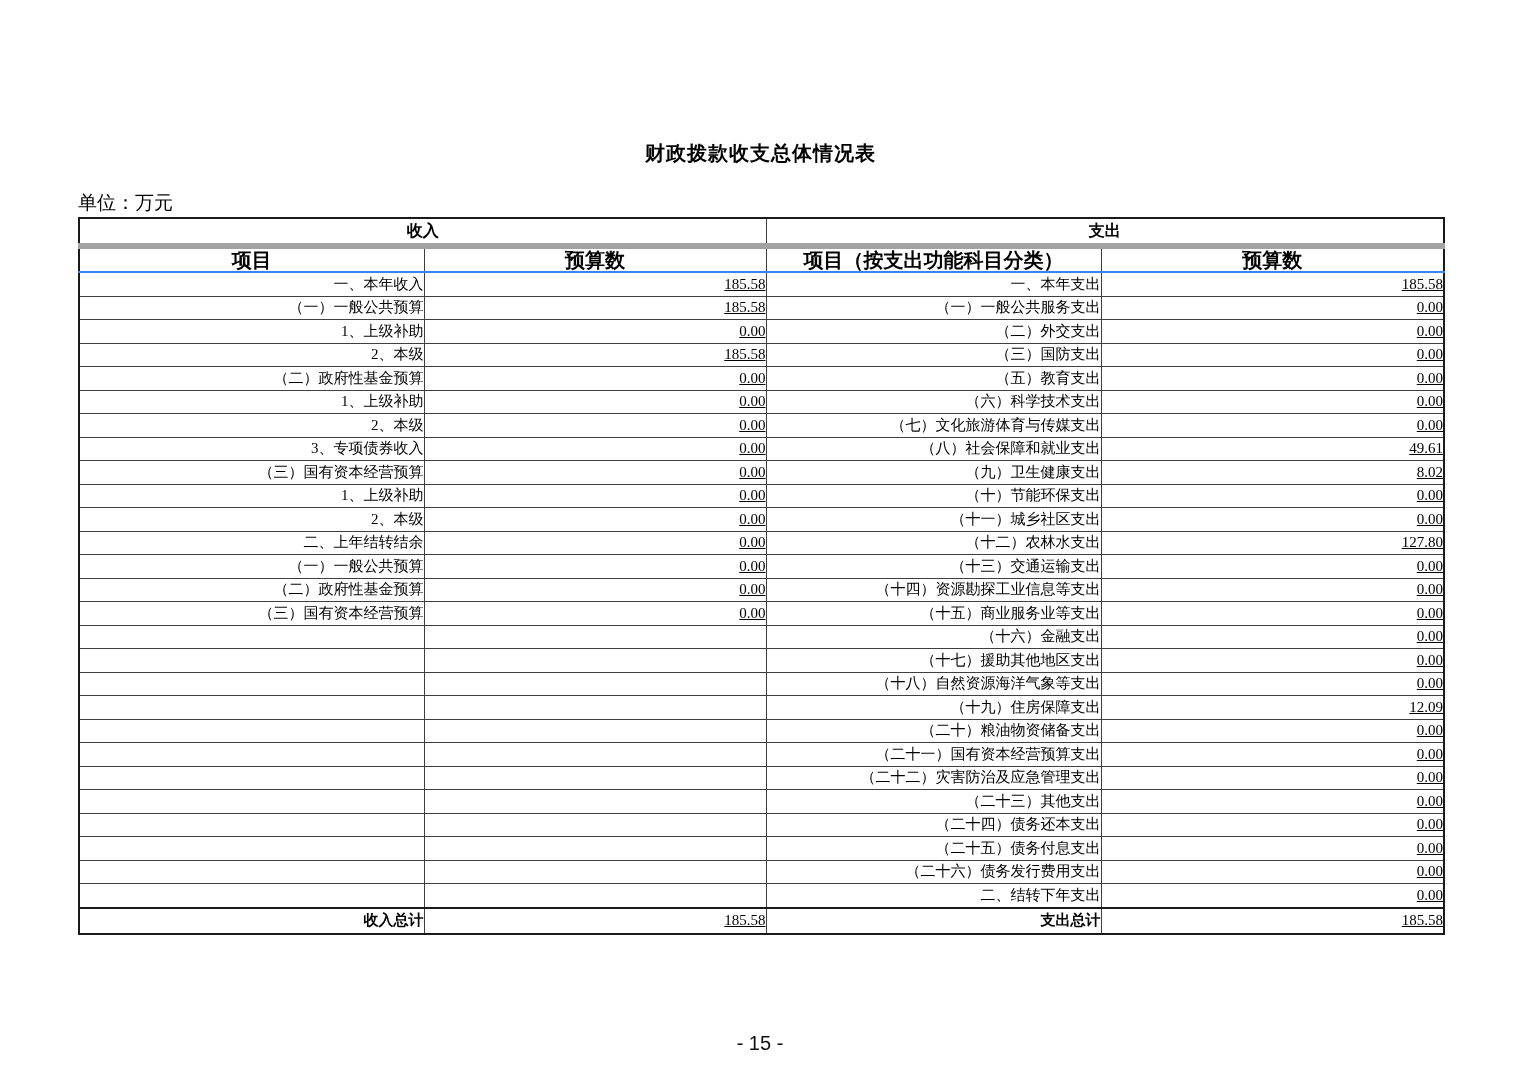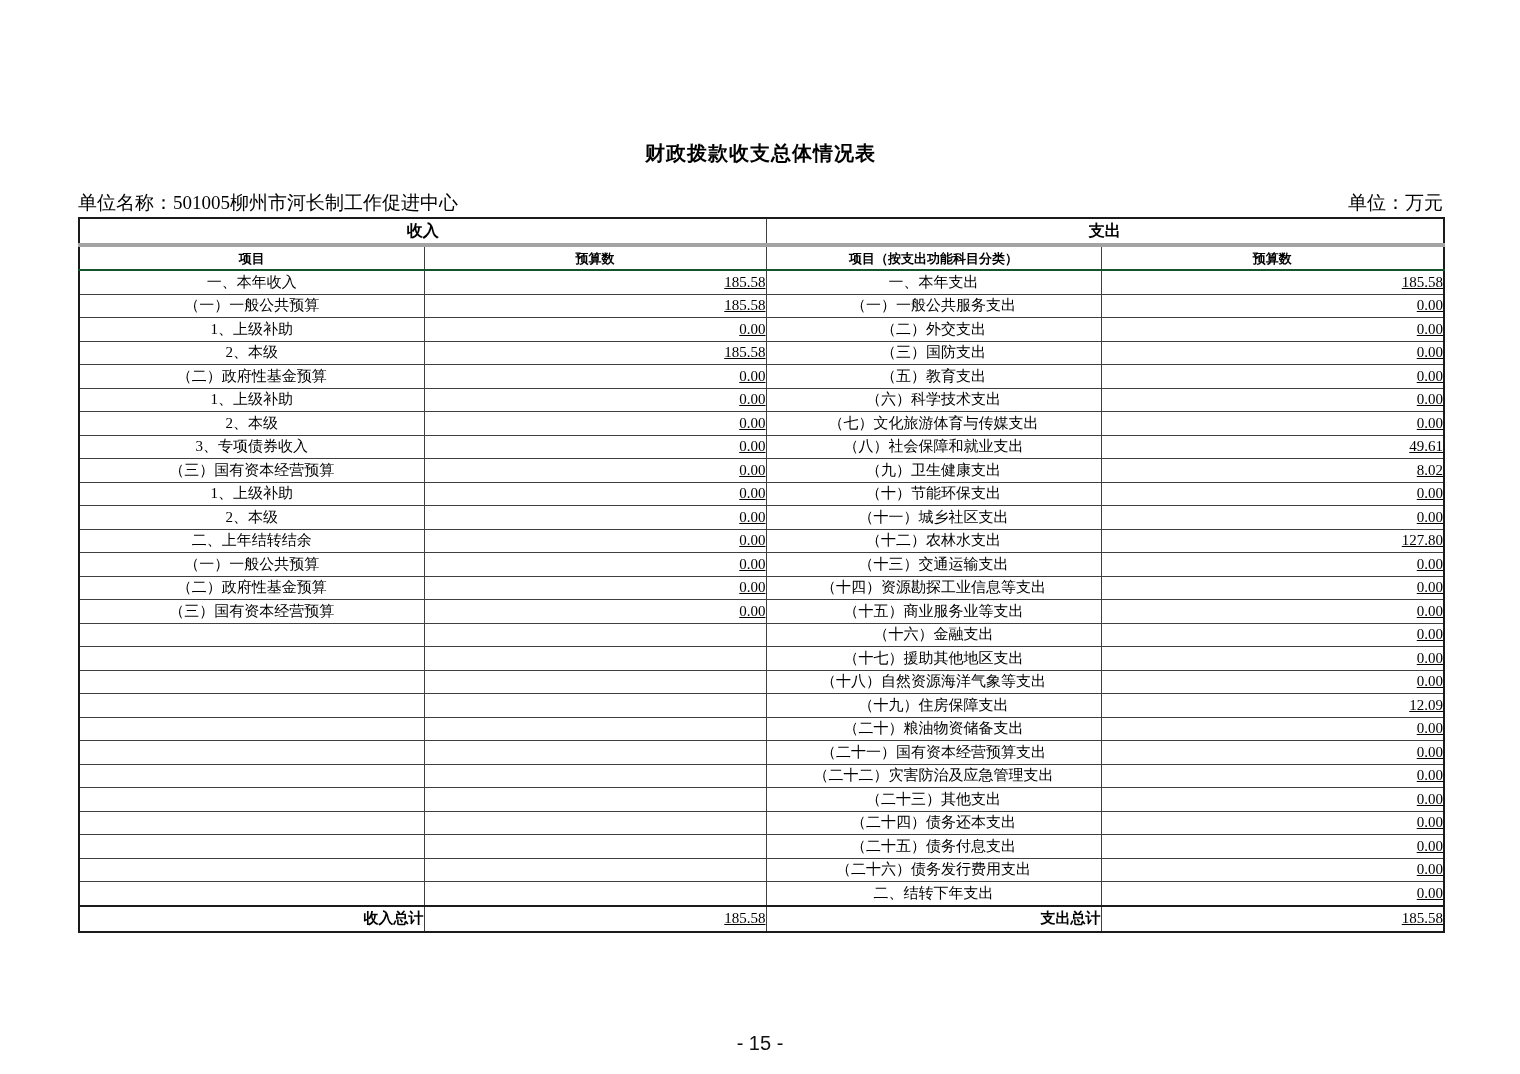--- a/index.html
+++ b/index.html
@@ -61,33 +61,33 @@
     font-size: 15px;
     line-height: 1;
     overflow: hidden;
     white-space: nowrap;
   }
   tr.section-header-row th {
     height: 24px;
     font-size: 16px;
     font-weight: bold;
     text-align: center;
-    border-bottom: 4px solid #a3a3a3;
+    border-bottom: 6px solid #a3a3a3;
   }
   tr.col-header-row th {
     height: 22px;
-    font-size: 13px;
+    font-size: 20px;
     font-weight: bold;
     text-align: center;
-    border-bottom: 2px solid #14532d;
+    border-bottom: 2px solid #3b82f6;
   }
   tr.data-row td {
     height: 22.5px;
   }
-  td.item-cell { text-align: center; }
+  td.item-cell { text-align: right; }
   td.value-cell {
     text-align: right;
     padding-right: 5px;
     text-decoration: underline;
   }
   td.ind0 { padding-left: 6px; }
   td.ind1 { padding-left: 21px; }
   td.ind2 { padding-left: 51px; }
   tr.total-row td {
     height: 24px;
@@ -114,21 +114,20 @@
 </style>
 </head>
 <body>
 
 <div class="page">
 
 
   <div class="doc-title">财政拨款收支总体情况表</div>
 
   <div class="unit-row">
-    <span>单位名称：501005柳州市河长制工作促进中心</span>
     <span>单位：万元</span>
   </div>
 
   <table class="budget-table">
     <colgroup>
       <col style="width:345px">
       <col style="width:342px">
       <col style="width:335px">
       <col style="width:343px">
     </colgroup>

